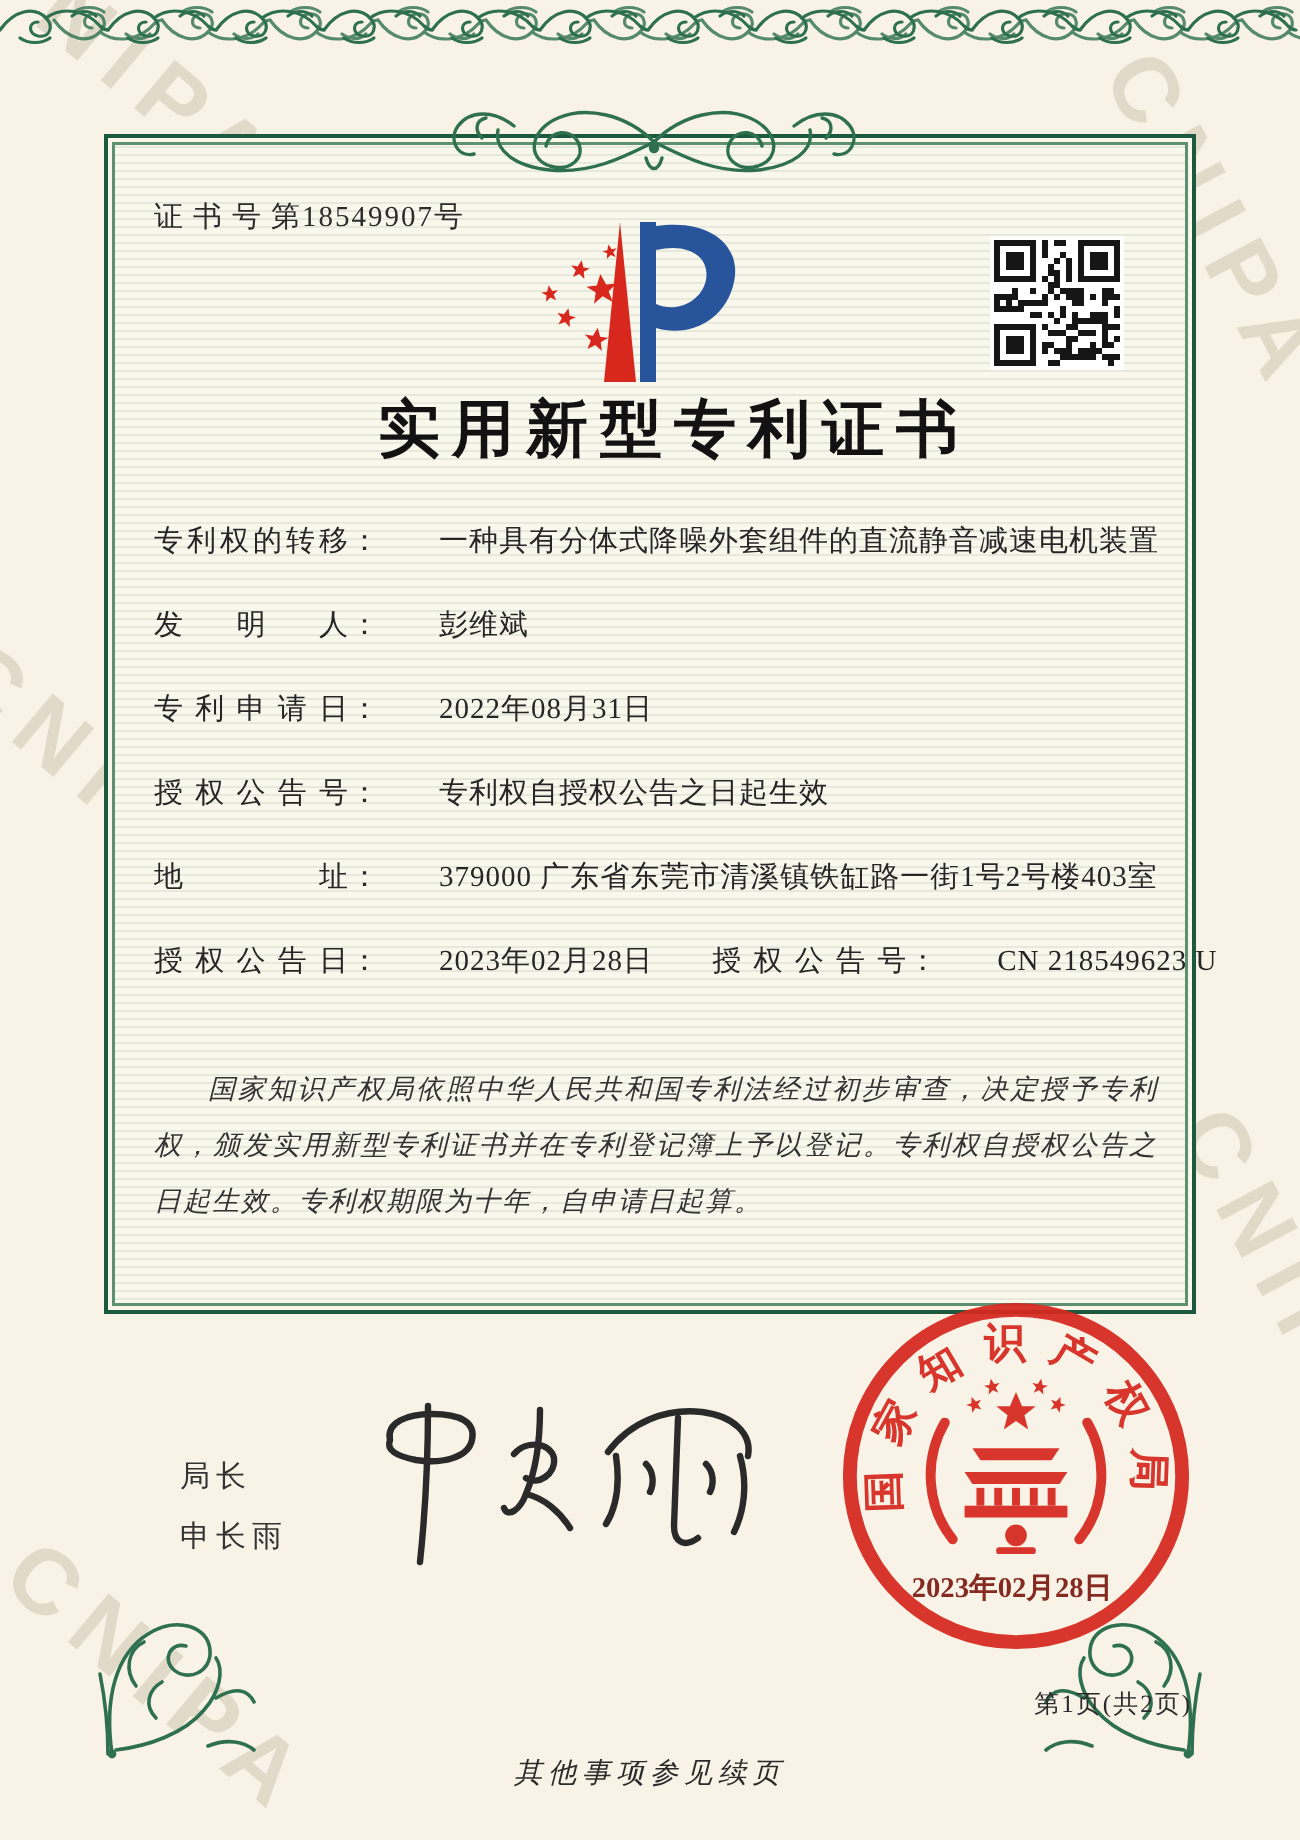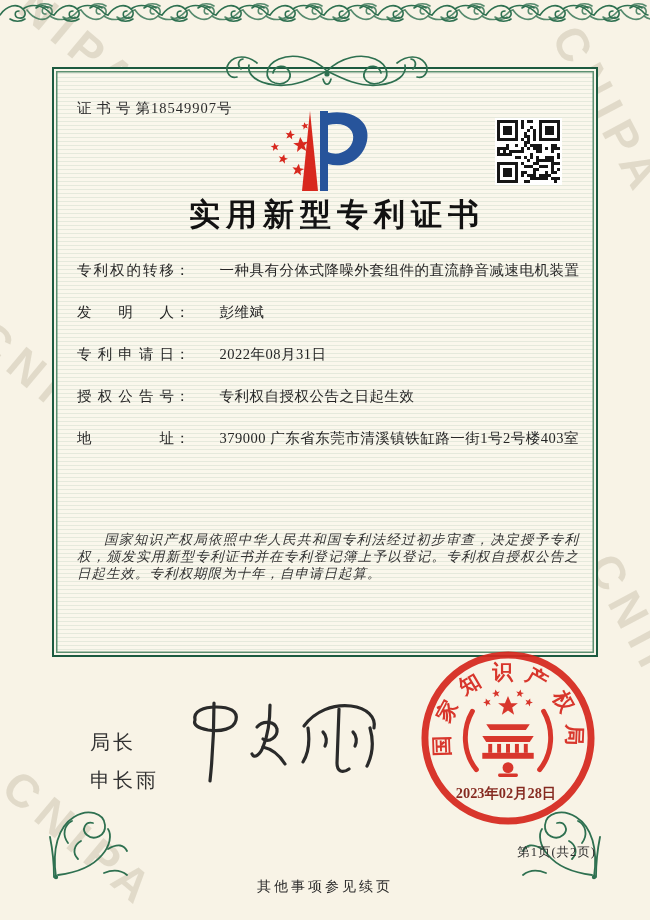--- a/index.html
+++ b/index.html
@@ -49,34 +49,34 @@
   .frow{height:20px;margin-bottom:22px;white-space:nowrap;}
   .flabel{
     display:inline-block;width:97px;vertical-align:top;
     text-align:justify;text-align-last:justify;
   }
   .fcolon{display:inline-block;margin:0 4px 0 1px;}
   .fvalue{letter-spacing:0.5px;margin-left:26px;}
   .frow .pair2{margin-left:26px;}
   
   .paras{position:absolute;left:23px;top:462px;width:502px;
-    font-size:13.5px;line-height:17px;color:#333;
+    font-size:13.5px;line-height:28px;color:#333;
     font-style:italic;letter-spacing:1px;text-align:justify;}
   .paras p{margin:0 0 7px 0;text-indent:2em;}
   
-  .signer{position:absolute;left:36px;top:660px;font-size:20px;color:#333;letter-spacing:3px;}
+  .signer{position:absolute;left:36px;top:660px;font-size:15px;color:#333;letter-spacing:3px;}
   .signer div{margin-bottom:11px;}
   .signature{position:absolute;left:128px;top:628px;width:205px;height:95px;}
   
   .seal{position:absolute;left:365px;top:580px;width:178px;height:178px;opacity:0.93;}
   
   .page-num{position:absolute;left:0;top:775px;width:100%;text-align:right;
     font-size:12.5px;color:#2b2b2b;letter-spacing:1px;}
   .footer-note{position:absolute;left:0;top:878px;width:100%;text-align:center;
-    font-size:14px;color:#2b2b2b;letter-spacing:3px;}
+    font-size:14px;color:#2b2b2b;font-style:italic;letter-spacing:3px;}
   
   .corner-fl{position:absolute;width:80px;height:100px;}
   .corner-fl.bl{left:-6px;top:712px;}
   .corner-fl.br{right:-6px;top:712px;transform:scaleX(-1);}
   .center-fl{position:absolute;left:163px;top:-21px;width:220px;height:44px;}
 </style>
 </head>
 <body>
 
 <div class="page">
@@ -626,20 +626,28 @@
       </div>
       <div class="frow">
         <span class="flabel">专利申请日</span><span class="fcolon">：</span><span class="fvalue">2022年08月31日</span>
       </div>
       <div class="frow">
         <span class="flabel">授权公告号</span><span class="fcolon">：</span><span class="fvalue">专利权自授权公告之日起生效</span>
       </div>
       <div class="frow">
         <span class="flabel">地址</span><span class="fcolon">：</span><span class="fvalue">379000 广东省东莞市清溪镇铁缸路一街1号2号楼403室</span>
       </div>
+      <div class="frow">
+        <span>
+          <span class="flabel">授权公告日</span><span class="fcolon">：</span><span class="fvalue">2023年02月28日</span>
+        </span>
+        <span class="pair2">
+          <span class="flabel">授权公告号</span><span class="fcolon">：</span><span class="fvalue">CN 218549623 U</span>
+        </span>
+      </div>
     </div>
 
     <div class="paras">
       <p>国家知识产权局依照中华人民共和国专利法经过初步审查，决定授予专利权，颁发实用新型专利证书并在专利登记簿上予以登记。专利权自授权公告之日起生效。专利权期限为十年，自申请日起算。</p>
     </div>
 
     <div class="signer">
       <div>局长</div>
       <div>申长雨</div>
     </div>

